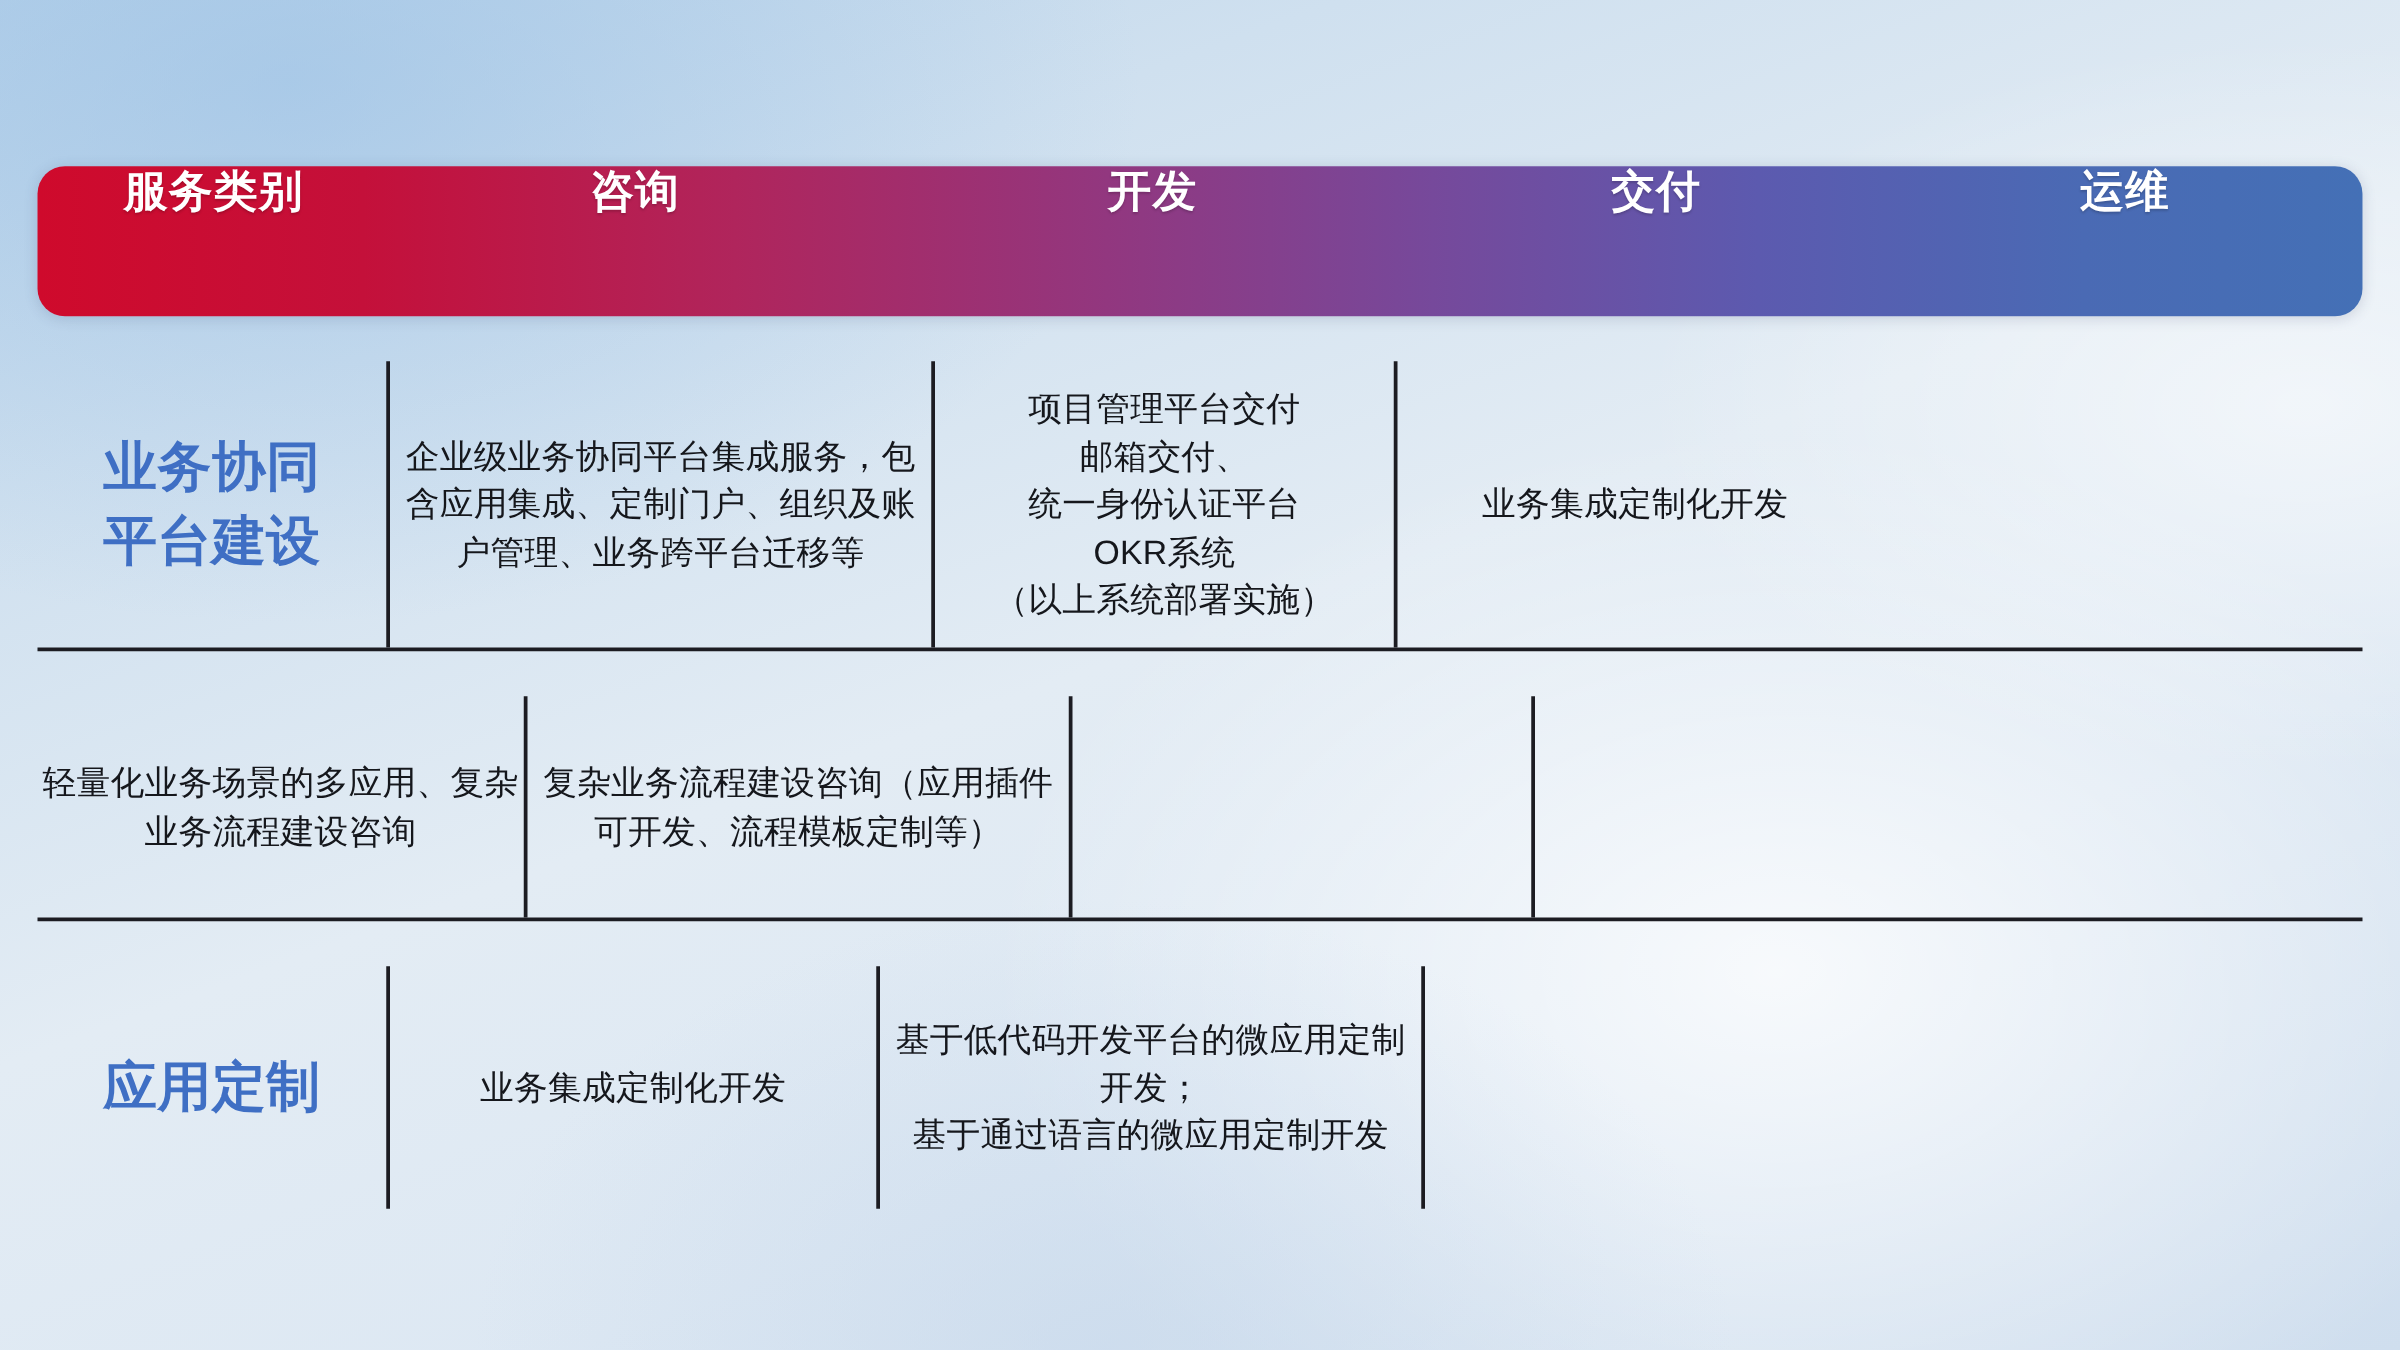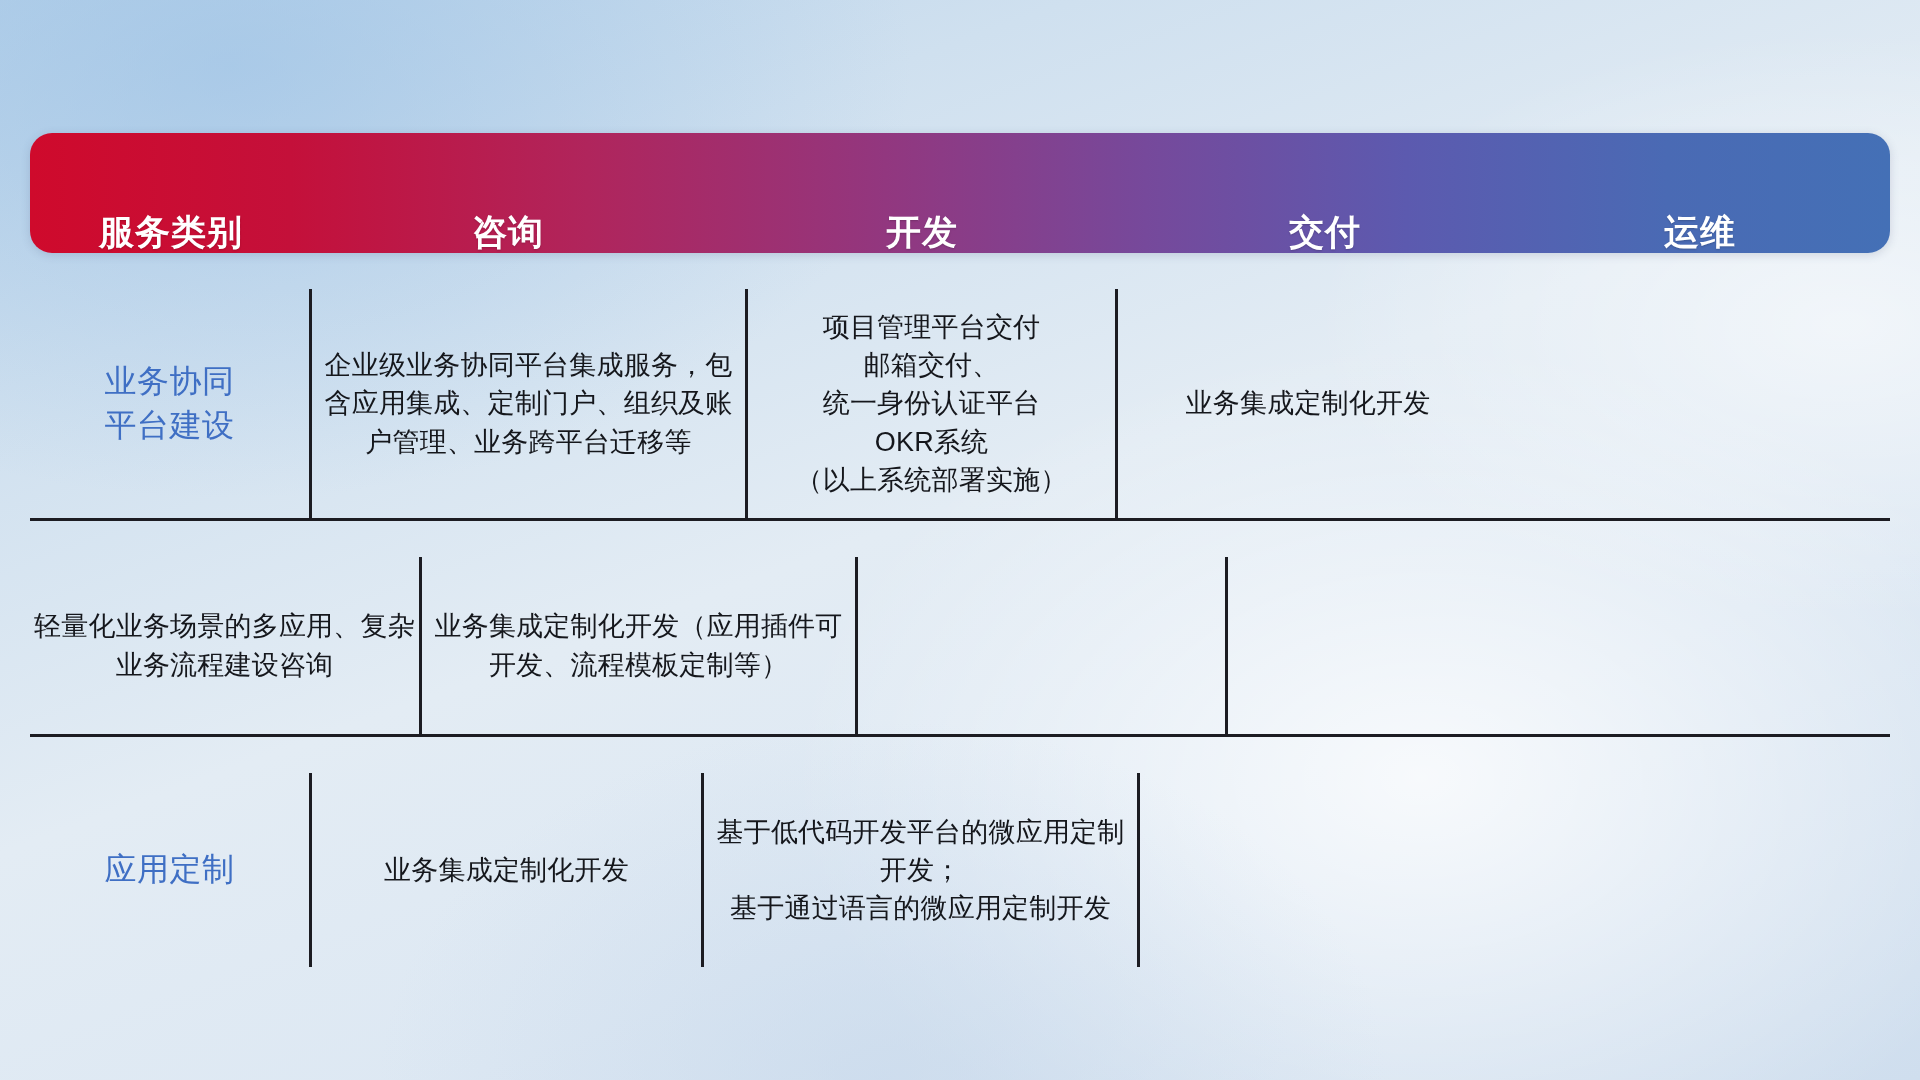--- a/index.html
+++ b/index.html
@@ -52,21 +52,21 @@
     background: linear-gradient(90deg,
         #cf0a2c 0%,
         #c4103a 14%,
         #b0255c 30%,
         #92377f 46%,
         #76499b 60%,
         #5c5aaf 74%,
         #4a6ab4 88%,
         #4470b6 100%);
     display: flex;
-    align-items: flex-end;
+    align-items: flex-start;
     box-shadow: 0 2px 10px rgba(60,70,110,0.18);
     overflow: hidden;
   }
   .th {
     color: #ffffff;
     font-size: 35px;
     font-weight: bold;
     text-align: center;
     letter-spacing: 1px;
     line-height: 1.2;
@@ -99,22 +99,22 @@
     font-size: 27px;
     line-height: 1.42;
     letter-spacing: 0.2px;
     margin-top: 36px;
   }
   
   .td.sep-right { border-right: 3px solid #1c1c22; }
 
   .rowlabel {
     color: #3f6fc4;
-    font-weight: normal;
-    font-size: 32px;
+    font-weight: bold;
+    font-size: 43px;
     line-height: 1.35;
     letter-spacing: 0.5px;
     text-align: right;
   }
 
   
   .c-label  { width: 282px; }
   .c-consult{ width: 392px; }
   .c-dev    { width: 436px; }
   .c-deliver{ width: 370px; }
@@ -157,21 +157,21 @@
         <div class="td c-ops">
           <span class="cell-text">业务集成定制化开发</span>
         </div>
       </div>
 
       <div class="trow r2">
         <div class="td c-consult sep-right">
           <span class="cell-text">轻量化业务场景的多应用、复杂业务流程建设咨询</span>
         </div>
         <div class="td c-dev sep-right">
-          <span class="cell-text">业务集成定制化开发（应用插件可开发、流程模板定制等）</span>
+          <span class="cell-text">复杂业务流程建设咨询（应用插件可开发、流程模板定制等）</span>
         </div>
         <div class="td c-deliver sep-right">
           <span class="cell-text"></span>
         </div>
         <div class="td c-ops">
           <span class="cell-text"></span>
         </div>
       </div>
 
       <div class="trow r3">

